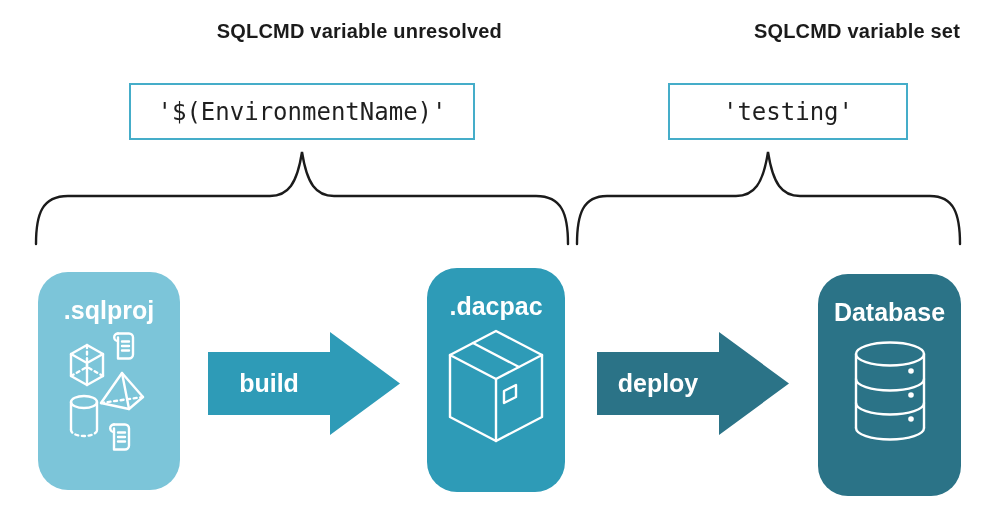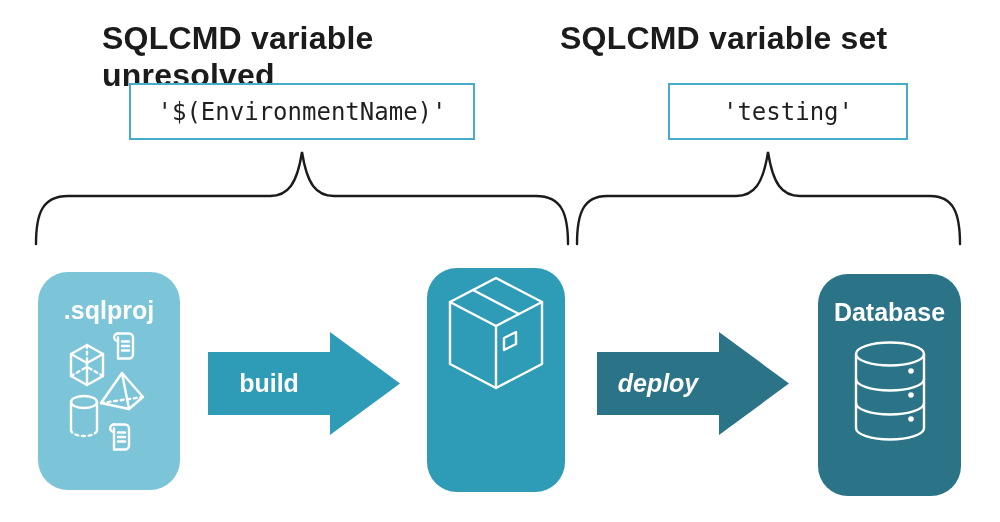--- a/index.html
+++ b/index.html
@@ -5,22 +5,22 @@
   :root{
     --light:#7cc5d9; --teal:#2e9bb7; --dark:#2b7387;
     --code_border:#45adc9; --ink:#1b1b1b;
   }
   html,body{margin:0;padding:0;background:#fff;}
   #stage{
     position:relative;width:1000px;height:522px;background:#ffffff;
     font-family:"Liberation Sans",sans-serif;overflow:hidden;
   }
   .title{
-    position:absolute;top:20px;width:400px;text-align:left;
-    font-size:32px;font-weight:700;color:var(--ink);letter-spacing:0.2px;
+    position:absolute;top:20px;width:400px;text-align:right;
+    font-size:20px;font-weight:700;color:var(--ink);letter-spacing:0.2px;
   }
   #title-left{left:102px;}
   #title-right{left:560px;}
   .codebox{
     position:absolute;top:83px;height:57px;box-sizing:border-box;
     border:2px solid var(--code_border);background:#fff;
     display:flex;align-items:center;justify-content:center;
     font-family:"DejaVu Sans Mono",monospace;font-size:24px;color:#1f1f1f;text-align:right;
   }
   #code-left{left:129px;width:346px;}
@@ -34,21 +34,21 @@
   #box-dacpac{left:427px;top:268px;width:138px;height:224px;background:var(--teal);}
   #box-database{left:818px;top:274px;width:143px;height:222px;background:var(--dark);}
   .stagebox .boxlabel{
     display:block;padding-top:24px;font-size:25px;font-weight:700;color:#fff;
   }
   .boxicons{display:block;margin:0 auto;}
   .icon-stroke{fill:none;stroke:#ffffff;stroke-width:2.4;stroke-linecap:round;stroke-linejoin:round;}
   .icon-dash{stroke-dasharray:3,3.6;}
   .arrow{position:absolute;top:332px;width:192px;height:103px;}
   #arrow-build{left:208px;}
-  #arrow-deploy{left:597px;font-style:italic;}
+  #arrow-deploy{left:597px;}
   .arrow svg{position:absolute;left:0;top:0;}
   .arrowlabel{
     position:absolute;left:0;top:20px;width:122px;height:63px;
     display:flex;align-items:center;justify-content:center;
     font-size:25px;font-weight:700;color:#fff;
   }
 </style>
 </head>
 <body>
 
@@ -108,20 +108,21 @@
   </div>
 
   <div class="arrow" id="arrow-build">
     <svg width="192" height="103" viewBox="0 0 192 103">
       <polygon points="0,20 122,20 122,0 192,51.5 122,103 122,83 0,83" fill="var(--teal)"></polygon>
     </svg>
     <span class="arrowlabel">build</span>
   </div>
 
   <div class="stagebox" id="box-dacpac">
+    <span class="boxlabel">.dacpac</span>
     <svg class="boxicons" width="100" height="118" viewBox="0 0 100 118" style="margin-top:8px">
       <g class="icon-stroke">
         <path d="M50,2 L96,26 L50,50 L4,26 Z"></path>
         <path d="M4,26 V88 L50,112 L96,88 V26"></path>
         <path d="M50,50 V112"></path>
         <path d="M27,14 L73,38"></path>
         <path d="M58,62 L70,56 V68 L58,74 Z"></path>
       </g>
     </svg>
   </div>

